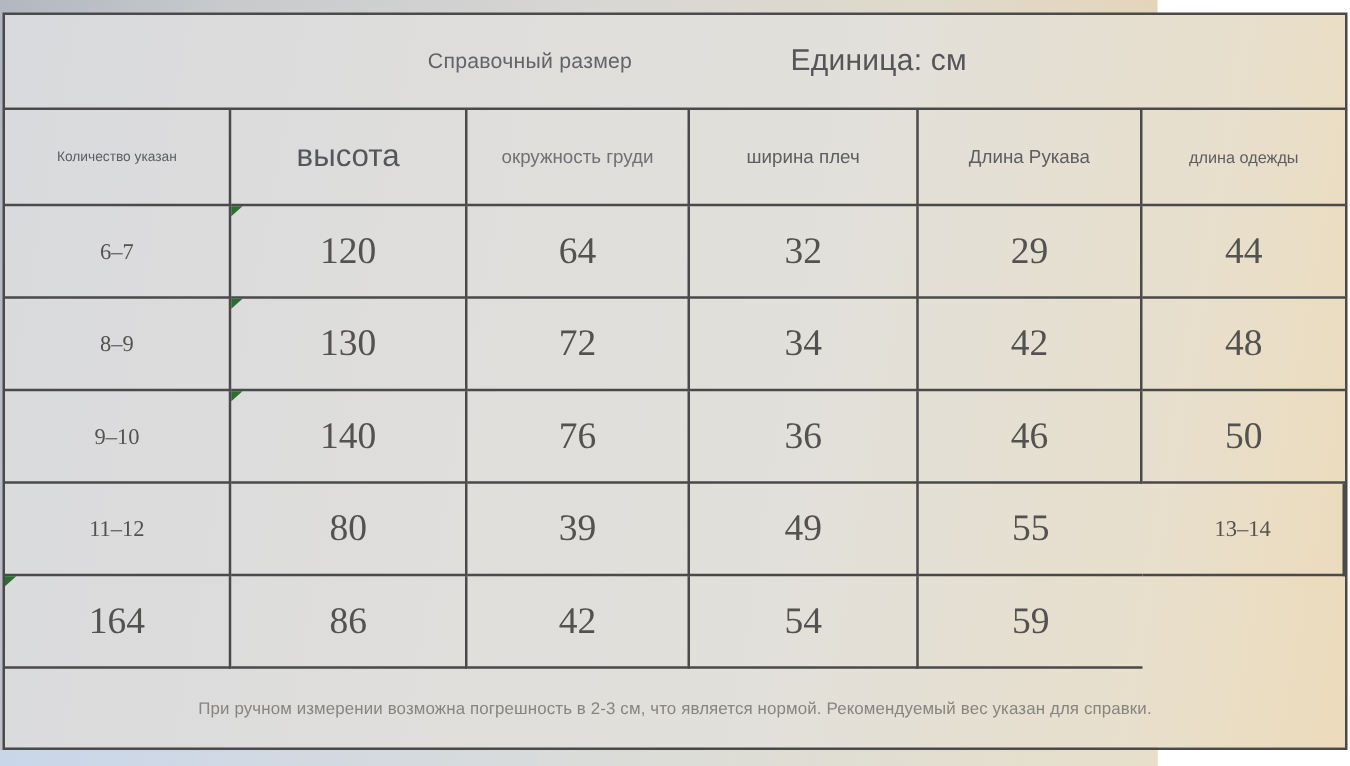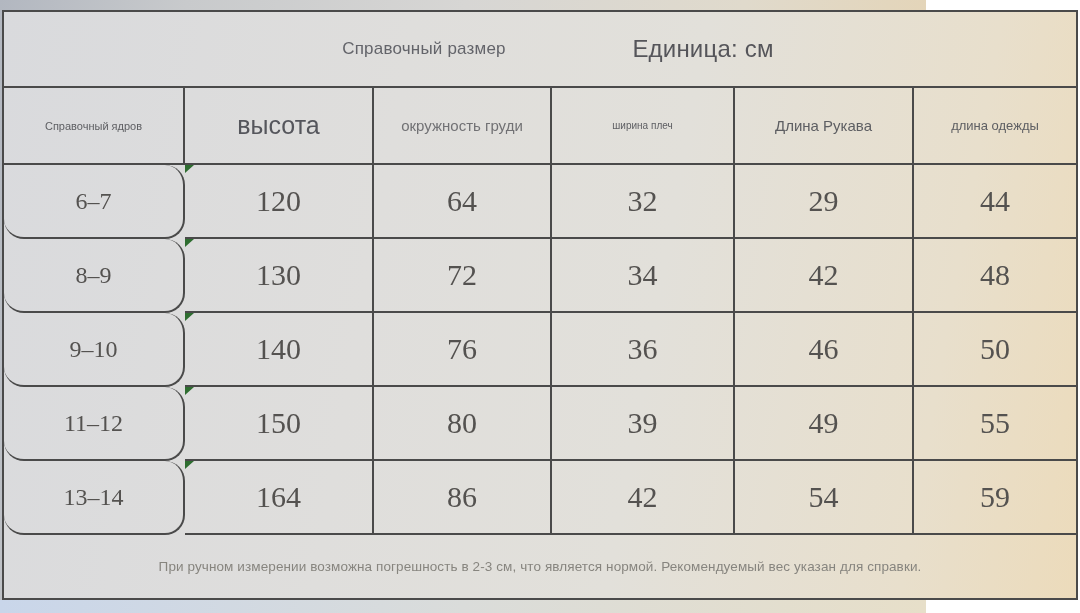--- a/index.html
+++ b/index.html
@@ -51,30 +51,30 @@
     position: absolute; left: 655px; top: 50%;
     transform: translate(-50%, -50%);
     font-size: 24px; color: #55555a; letter-spacing: 0.2px; margin-left: 44px;
   }
 
   
   .ch { color: #5d5e62; }
   .ch.c0 { font-size: 11px; }
   .ch.c1 { font-size: 25px; color: #55565c; }
   .ch.c2 { font-size: 15px; color: #717174; }
-  .ch.c3 { font-size: 10px; }
+  .ch.c3 { font-size: 15px; }
   .ch.c4 { font-size: 15px; text-align: right; }
   .ch.c5 { font-size: 13px; }
 
   
   .num, .lab {
     font-family: "Liberation Serif", "DejaVu Serif", serif;
     font-size: 30px; color: #545250;
   }
-  .lab { font-size: 24px; border-radius: 20px; }
+  .lab { font-size: 18px; }
 
   
   .tri {
     position: absolute; top: 0; left: 0;
     width: 0; height: 0;
     border-top: 8px solid #2e6d30;
     border-right: 9px solid transparent;
   }
 
   .footer-cell span {
@@ -86,21 +86,21 @@
 <body>
 
 <div class="scene">
   <div class="grid">
 
     <div class="cell top-header span-all">
       <span class="top-title">Справочный размер</span>
       <span class="top-unit">Единица: см</span>
     </div>
 
-    <div class="cell ch c0">Справочный ядров</div>
+    <div class="cell ch c0">Количество указан</div>
     <div class="cell ch c1">высота</div>
     <div class="cell ch c2">окружность груди</div>
     <div class="cell ch c3">ширина плеч</div>
     <div class="cell ch c4">Длина Рукава</div>
     <div class="cell ch c5 lc">длина одежды</div>
 
     <div class="cell lab">6–7</div>
     <div class="cell num">
         <i class="tri"></i>
         <span>120</span>
@@ -124,24 +124,20 @@
     <div class="cell num">
         <i class="tri"></i>
         <span>140</span>
       </div>
     <div class="cell num">76</div>
     <div class="cell num">36</div>
     <div class="cell num">46</div>
     <div class="cell num lc">50</div>
 
     <div class="cell lab">11–12</div>
-    <div class="cell num">
-        <i class="tri"></i>
-        <span>150</span>
-      </div>
     <div class="cell num">80</div>
     <div class="cell num">39</div>
     <div class="cell num">49</div>
     <div class="cell num lc">55</div>
 
     <div class="cell lab">13–14</div>
     <div class="cell num">
         <i class="tri"></i>
         <span>164</span>
       </div>

